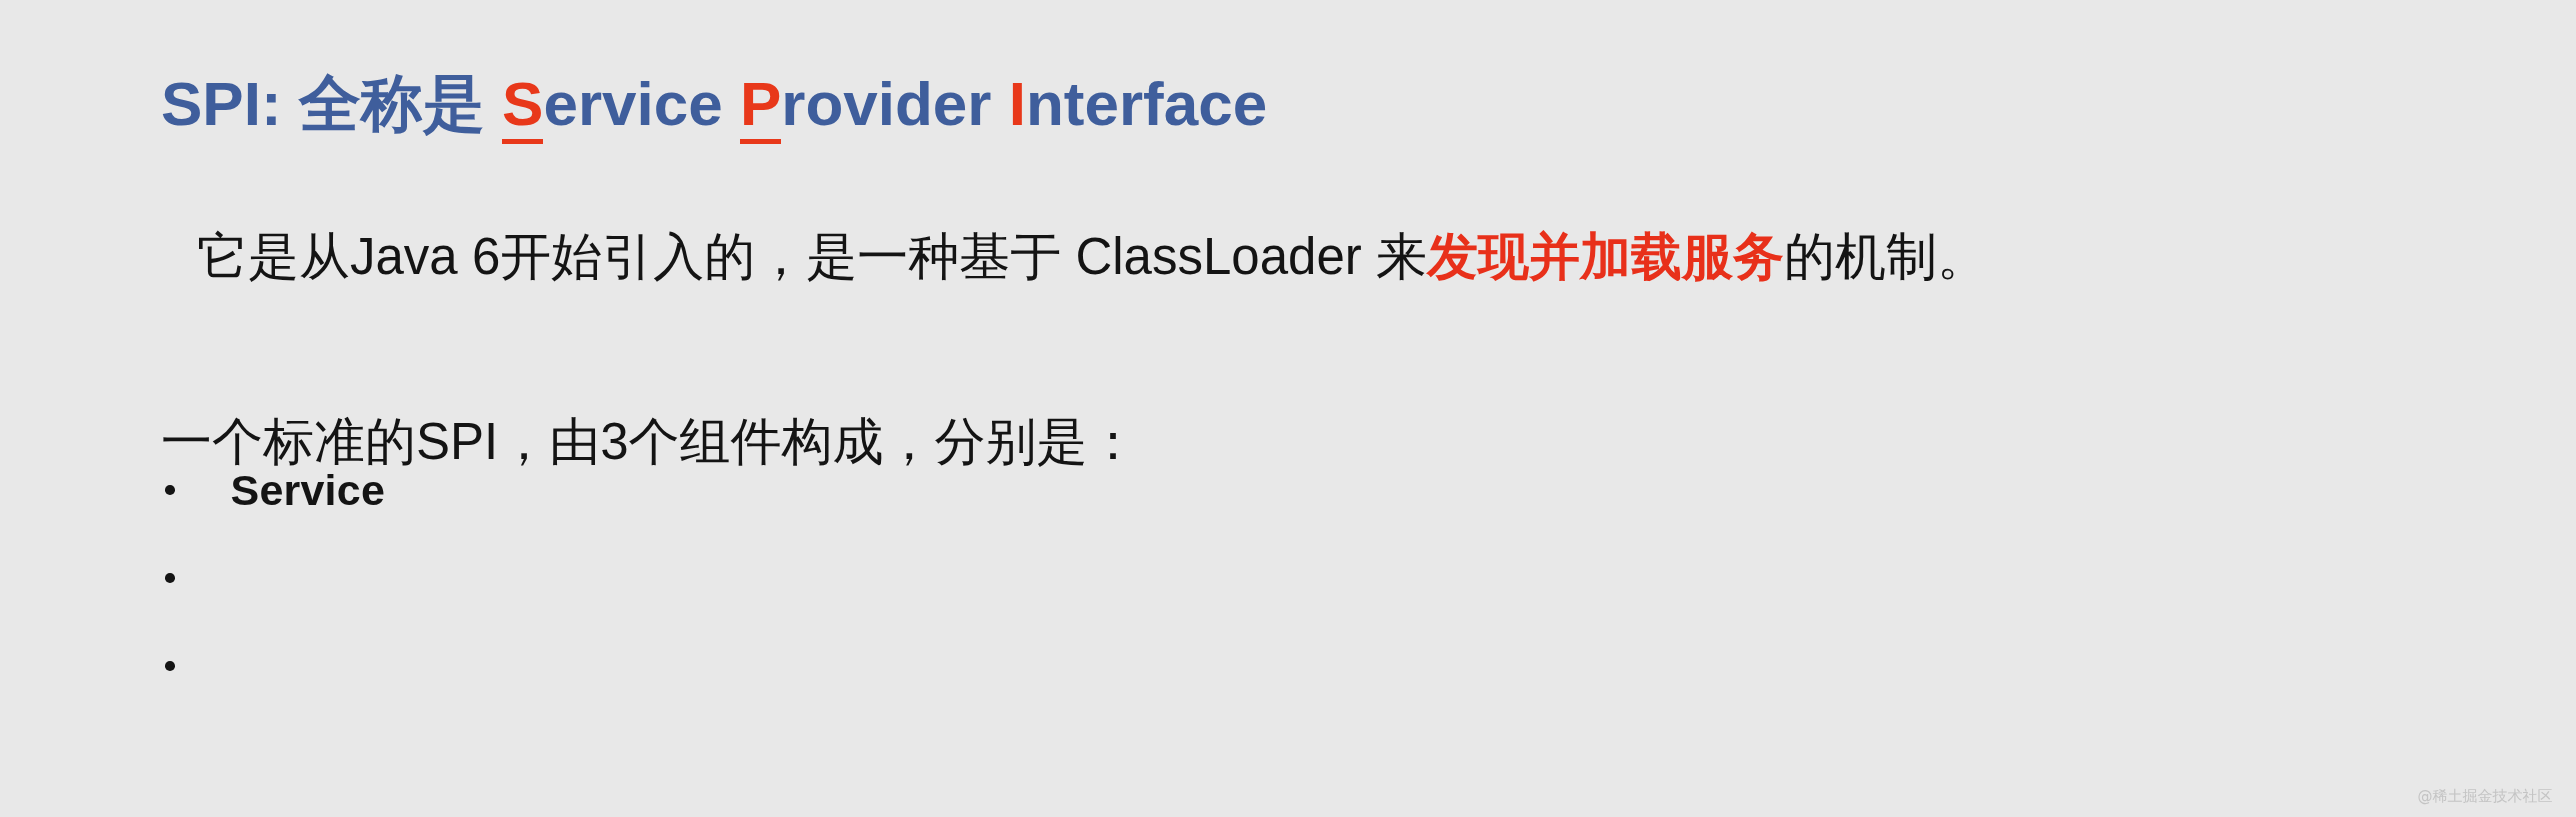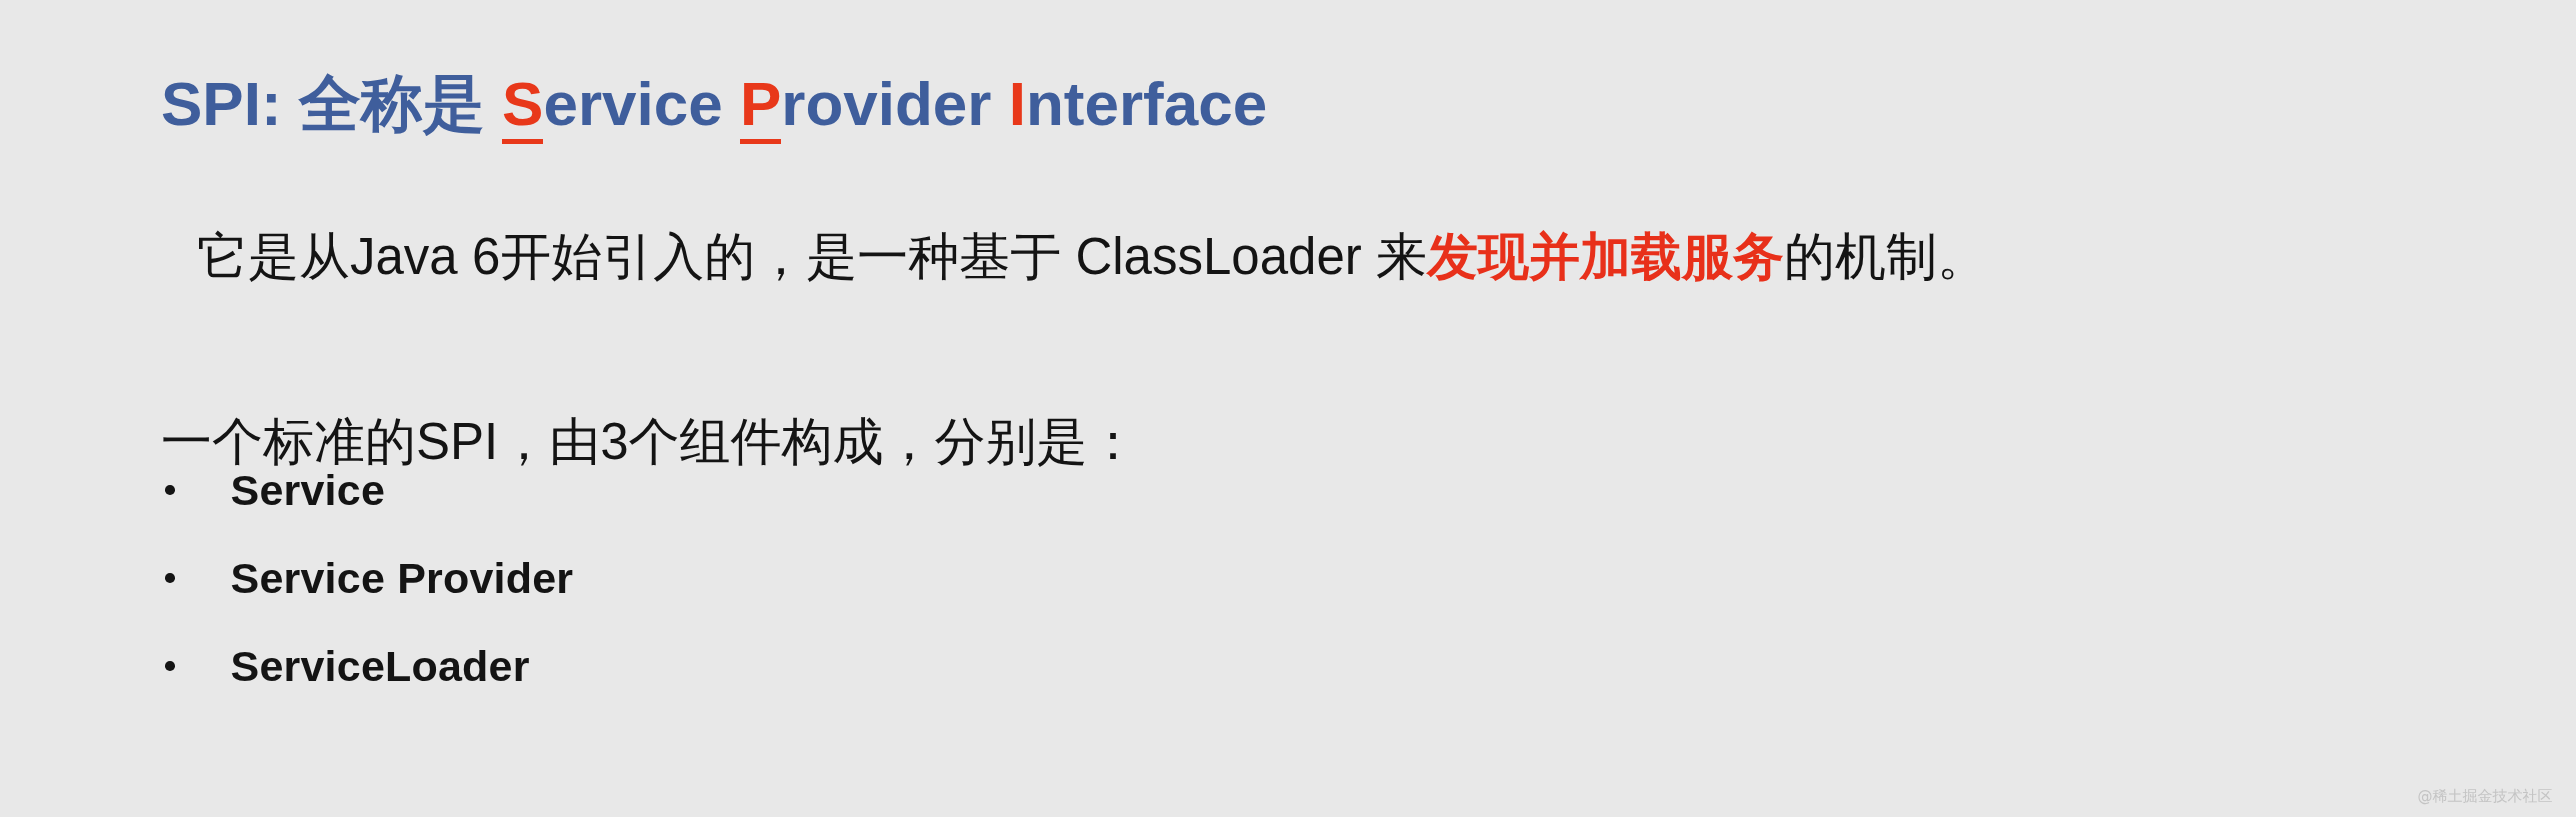--- a/index.html
+++ b/index.html
@@ -123,24 +123,22 @@
 
   <p class="para para-compose">一个标准的SPI，由3个组件构成，分别是：</p>
 
   <ul class="bullet-list">
     <li class="bullet-item">
       <span class="bullet-dot"></span>
       <span class="bullet-label">Service</span>
     </li>
     <li class="bullet-item">
       <span class="bullet-dot"></span>
-      <span class="bullet-label">Service Provider</span>
     </li>
     <li class="bullet-item">
       <span class="bullet-dot"></span>
-      <span class="bullet-label">ServiceLoader</span>
     </li>
   </ul>
 
   <div class="watermark">@稀土掘金技术社区</div>
 
 </div>
 
 
 </body></html>

